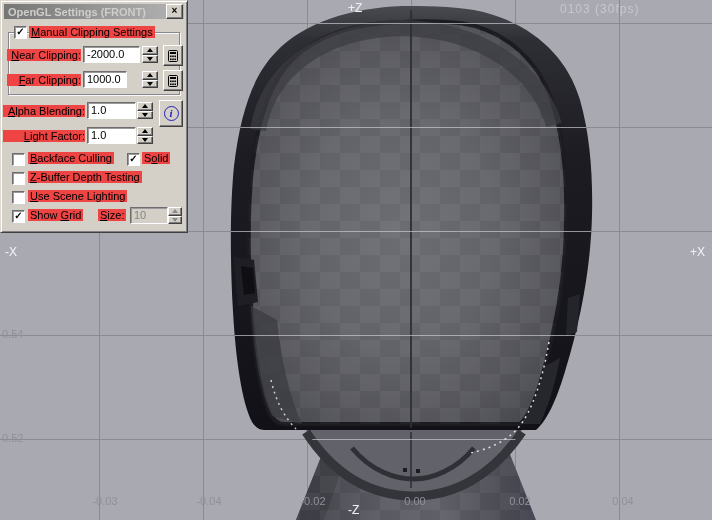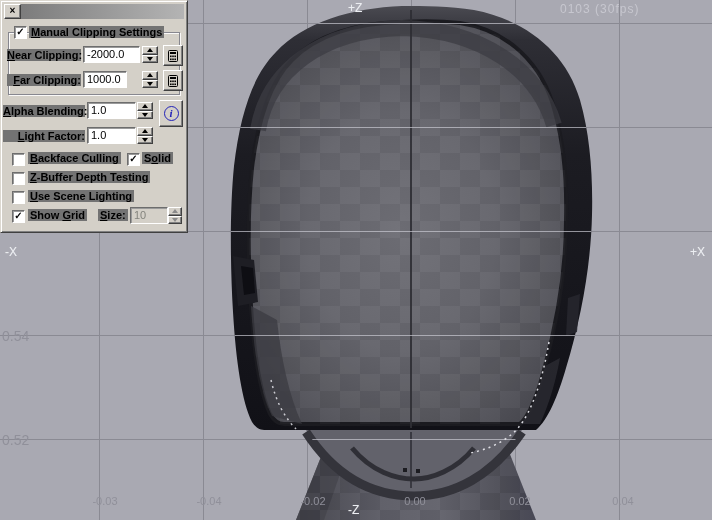--- a/index.html
+++ b/index.html
@@ -6,21 +6,21 @@
   .screen{position:relative;width:712px;height:520px;overflow:hidden;
           font-family:"Liberation Sans",sans-serif;background:#a9a9b2;}
 
   
   .viewport{position:absolute;inset:0;}
   .viewport svg{position:absolute;left:0;top:0;}
   .vp-label{position:absolute;z-index:3;font-size:12px;color:#eceef2;
             text-shadow:0 0 1px rgba(255,255,255,.3);user-select:none;}
   .tick{position:absolute;z-index:3;font-size:11px;color:#90909a;
         width:44px;text-align:center;user-select:none;}
-  .ytick{position:absolute;z-index:3;font-size:14px;color:#90909a;user-select:none;}
+  .ytick{position:absolute;z-index:3;font-size:11px;color:#90909a;user-select:none;}
   .framecounter{position:absolute;z-index:3;top:2px;left:560px;font-size:12px;
                 color:#c7c7cf;letter-spacing:1px;}
   .framecounter .fps{}
 
   
   .dialog{position:absolute;left:0;top:0;width:186px;height:231px;z-index:10;
           background:#d4d0c8;font-size:11px;color:#000;
           border:1px solid;border-color:#dcd8d0 #404040 #404040 #dcd8d0;
           box-shadow:inset 1px 1px 0 #fff, inset -1px -1px 0 #808080;}
   .titlebar{position:absolute;left:3px;top:3px;right:3px;height:15px;
@@ -29,21 +29,21 @@
   .titlebar .title{flex:1;padding-left:4px;font-weight:bold;font-size:11px;color:#cfcecb;
                    white-space:nowrap;overflow:hidden;}
   .close-btn{width:15px;height:13px;margin-right:1px;background:#d4d0c8;
              border:1px solid;border-color:#fff #404040 #404040 #fff;
              box-shadow:inset -1px -1px 0 #808080;
              font-size:10px;line-height:11px;font-weight:bold;text-align:center;
              color:#000;cursor:default;}
   .groupbox{position:absolute;left:7px;top:31px;width:170px;height:61px;
             border:1px solid #87878f;
             box-shadow:inset 1px 1px 0 rgba(255,255,255,.85),1px 1px 0 rgba(255,255,255,.85);}
-  .dlg-label{position:absolute;white-space:nowrap;background:#737373;padding:0 2px;font-weight:bold;}
+  .dlg-label{position:absolute;white-space:nowrap;background:#ef4444;padding:0 2px;}
   .dlg-label.r{text-align:right;padding:0;}
   .win-check{position:absolute;width:11px;height:11px;background:#fff;
              border:1px solid;border-color:#6d6d6d #fff #fff #6d6d6d;
              box-shadow:inset 1px 1px 0 #9a9a9a;
              font-size:10px;line-height:10px;font-weight:bold;text-align:center;color:#000;}
   .win-text{position:absolute;background:#fff;height:17px;box-sizing:border-box;
             border:1px solid;border-color:#6d6d6d #fff #fff #6d6d6d;
             box-shadow:inset 1px 1px 0 #9a9a9a;
             font-size:11px;font-family:"Liberation Sans",sans-serif;
             padding:1px 3px;line-height:13px;white-space:nowrap;overflow:hidden;}
@@ -179,20 +179,21 @@
     <span class="ytick" style="left:2px;top:432px;">0.52</span>
 
     <div class="framecounter">
       <span>0103</span>
       <span class="fps">(30fps)</span>
     </div>
   </div>
 
   <div class="dialog">
     <div class="titlebar">
+      <span class="title">OpenGL Settings (FRONT)</span>
       <div class="close-btn">×</div>
     </div>
 
     <div class="groupbox"></div>
 
     <span class="win-check" style="left:13px;top:25px;">✓</span>
     <span class="dlg-label" style="left:28px;top:25px;"><u>M</u>anual Clipping Settings</span>
 
     <span class="dlg-label r" style="left:6px;top:48px;width:74px;"><u>N</u>ear Clipping:</span>
     <div class="win-text" style="left:82px;top:45px;width:57px;">-2000.0</div>

